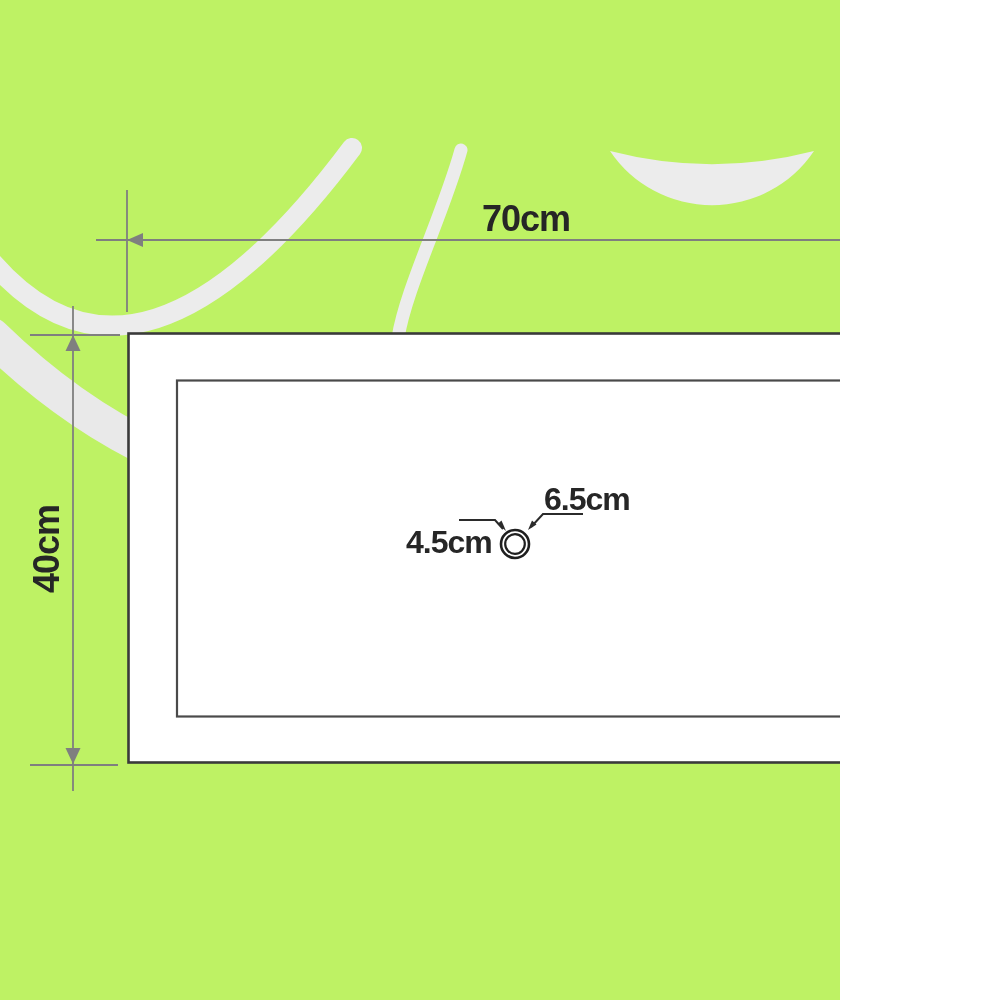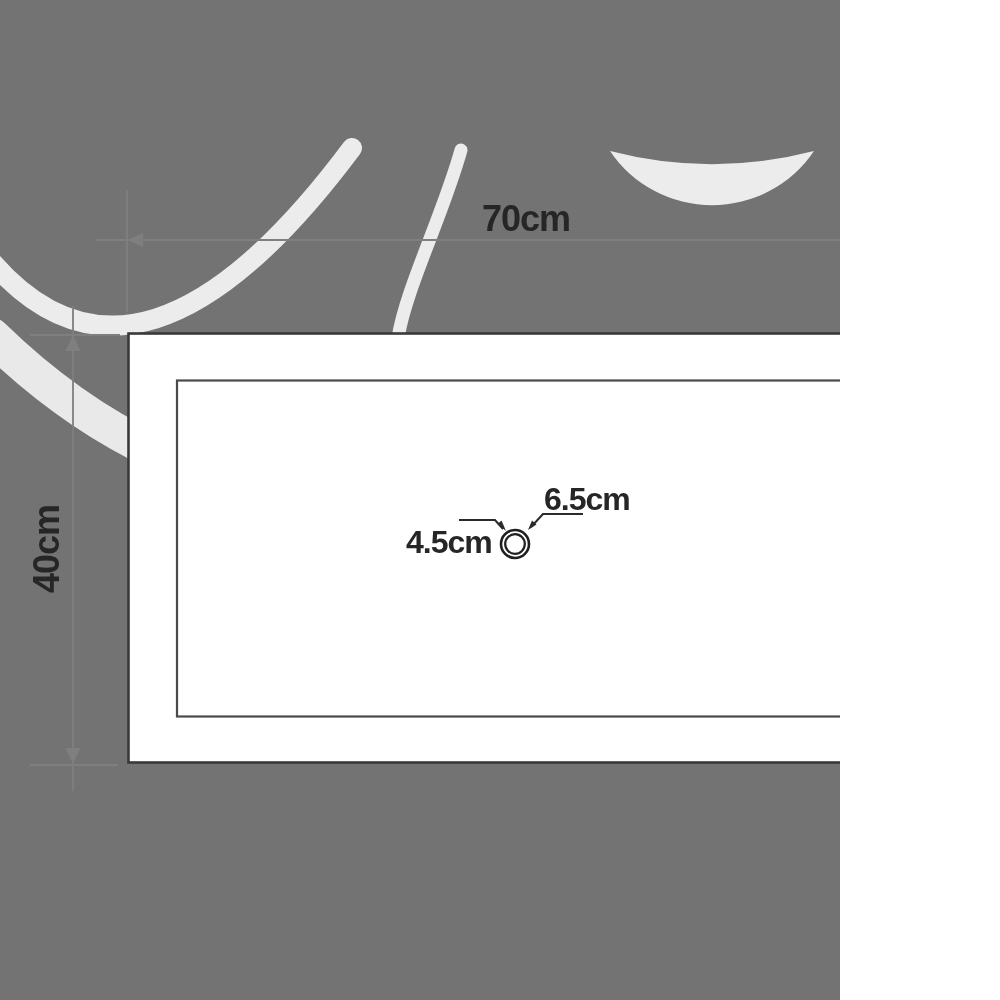--- a/index.html
+++ b/index.html
@@ -1,19 +1,19 @@
 <!DOCTYPE html>
 <html><head>
 <meta charset="utf-8">
 <style>
   html,body{margin:0;padding:0;background:#ffffff;}
   .canvas{
     position:relative;
     width:840px;height:1000px;
-    background:#737373;
+    background:#bef264;
     overflow:hidden;
     font-family:"Liberation Sans", sans-serif;
   }
   svg{display:block;}
   .dim-text{
     font-family:"Liberation Sans", sans-serif;
     font-weight:bold;
     fill:#262626;
     letter-spacing:-1px;
   }

